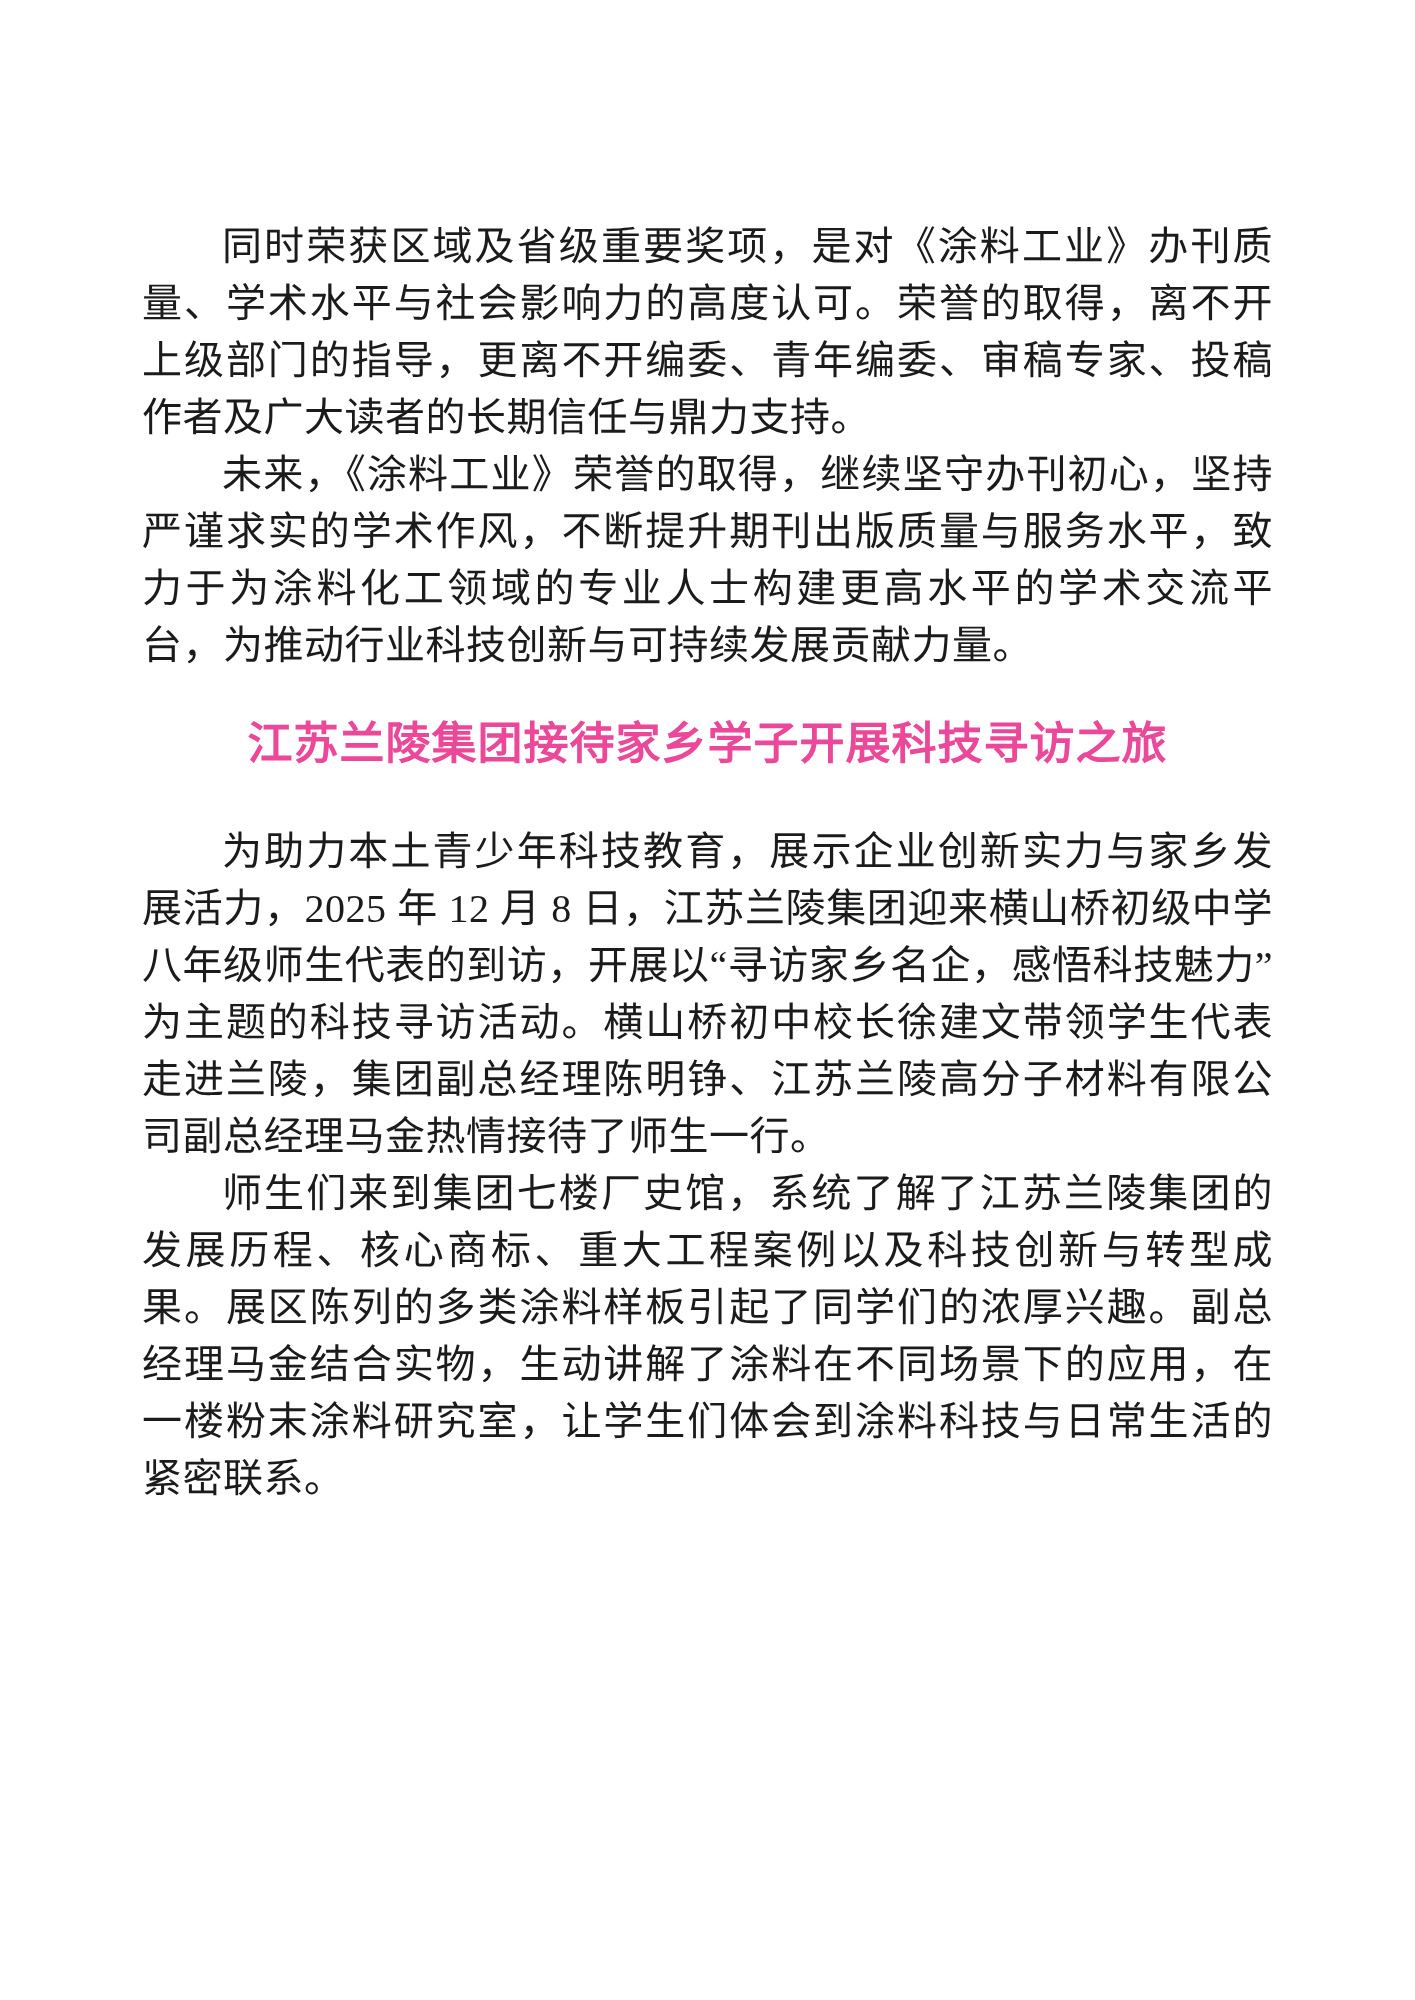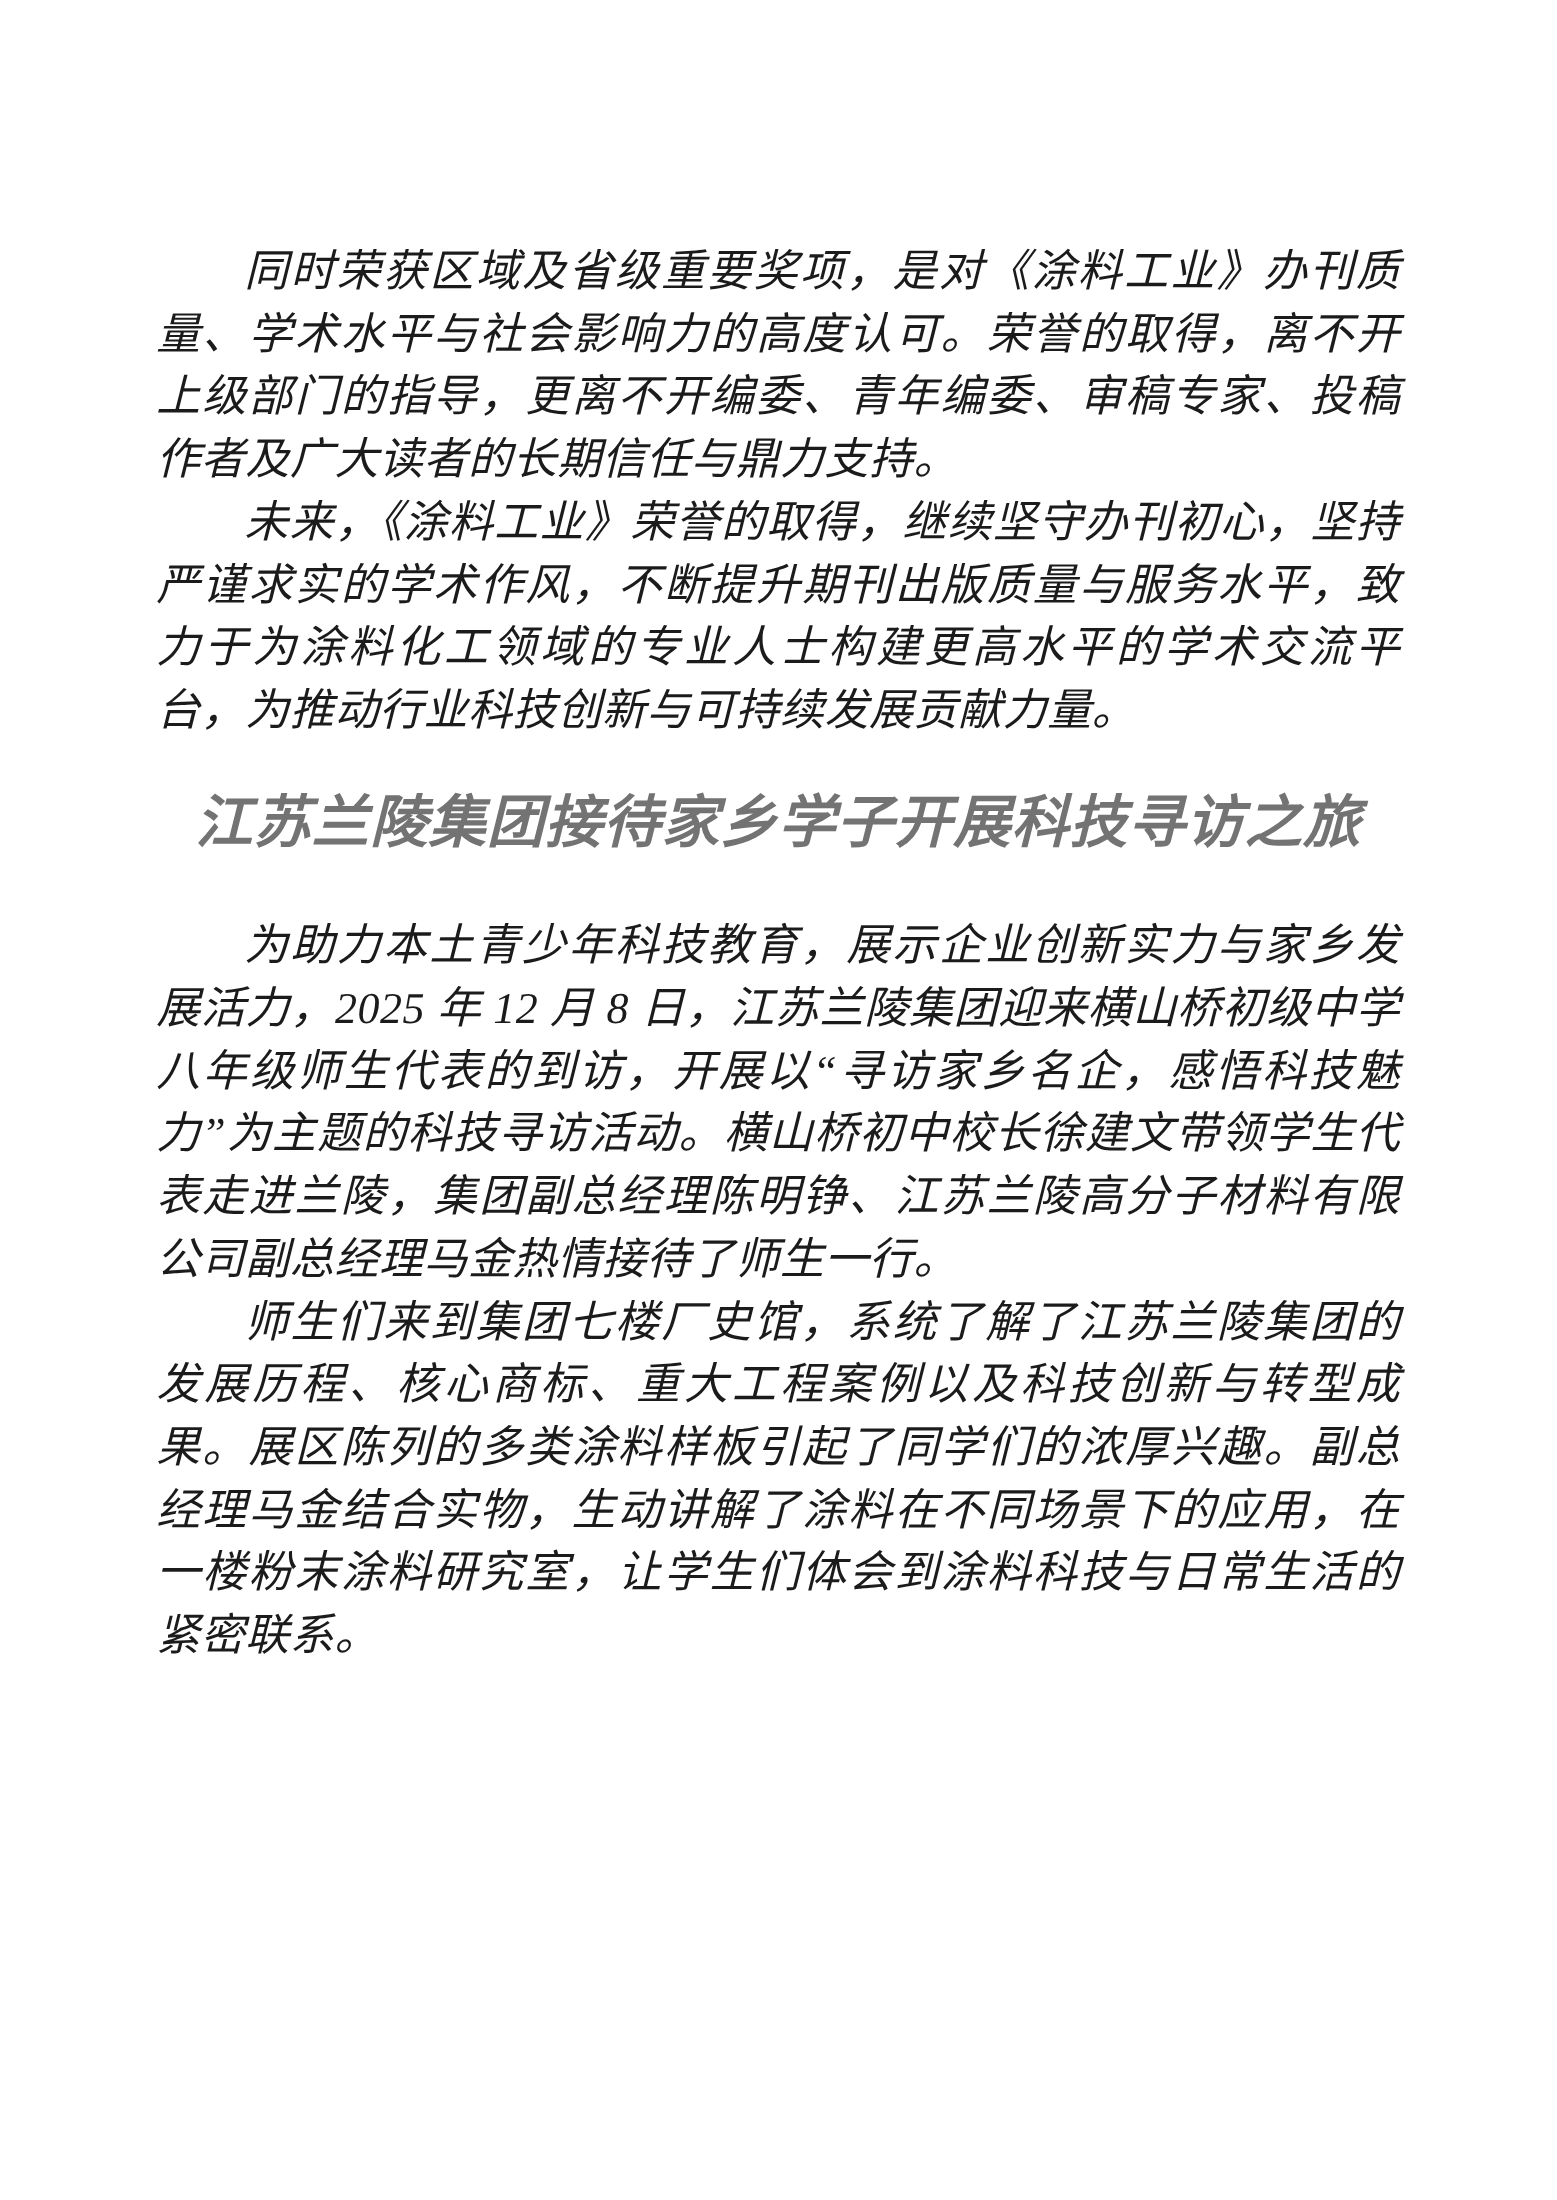--- a/index.html
+++ b/index.html
@@ -8,21 +8,20 @@
     background: #ffffff;
   }
   .page {
     position: relative;
     width: 1415px;
     height: 1536px;
     background: #ffffff;
     overflow: hidden;
     font-family: "Liberation Serif", "DejaVu Serif", serif;
     color: #1b1b1b;
-    font-style: italic;
   }
   .content {
     position: absolute;
     left: 142px;
     top: 218px;
     width: 1131px;
   }
   .body-para {
     margin: 0;
     font-size: 40px;
@@ -31,26 +30,26 @@
     text-justify: inter-ideograph;
     text-indent: 2em;
     letter-spacing: 0.5px;
   }
   .source-tag {
     float: right;
     text-indent: 0;
   }
   .article-title {
     margin: 45px 0 52px 0;
-    font-size: 52px;
+    font-size: 45px;
     font-weight: bold;
     text-align: center;
     line-height: 1.15;
     letter-spacing: 1px;
-    color: #737373;
+    color: #ec4899;
   }
   .page-number {
     position: absolute;
     left: 0;
     top: 1806px;
     width: 100%;
     text-align: center;
     font-size: 37px;
     letter-spacing: 1px;
     color: #be185d;

